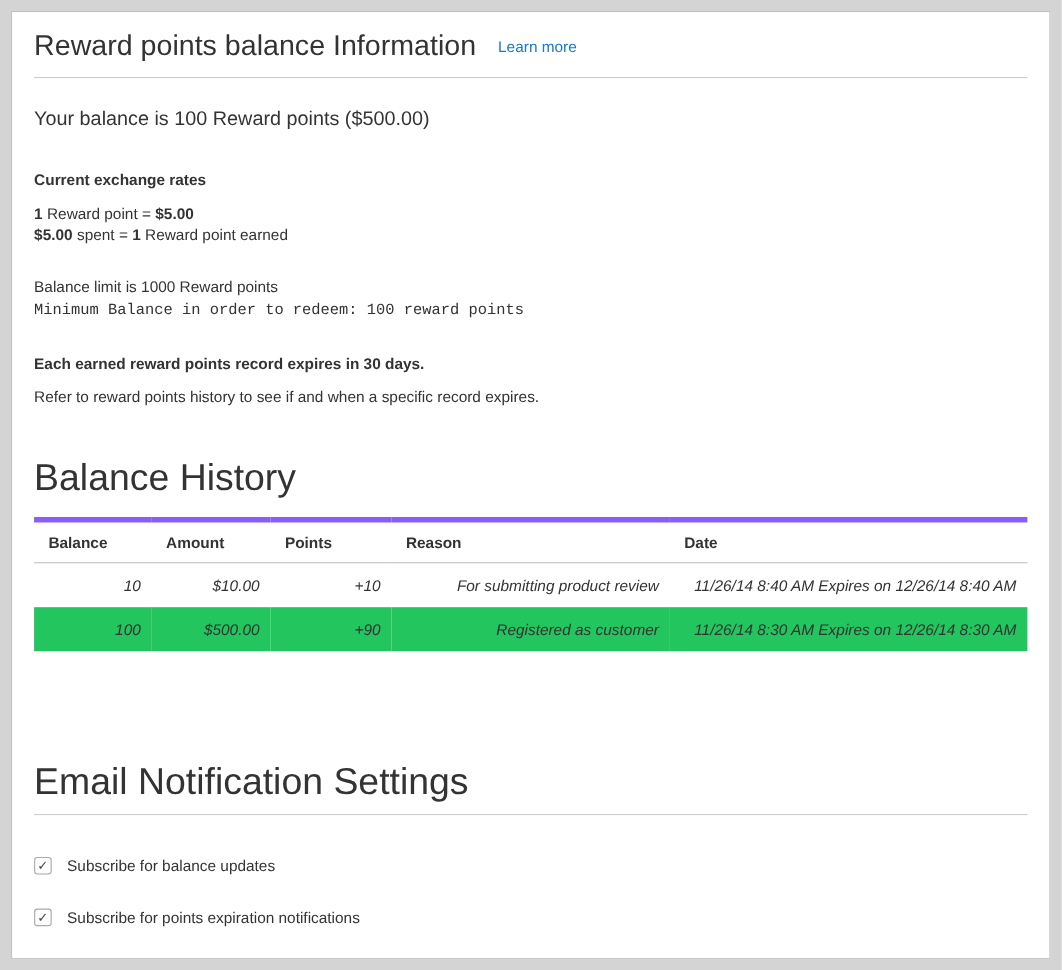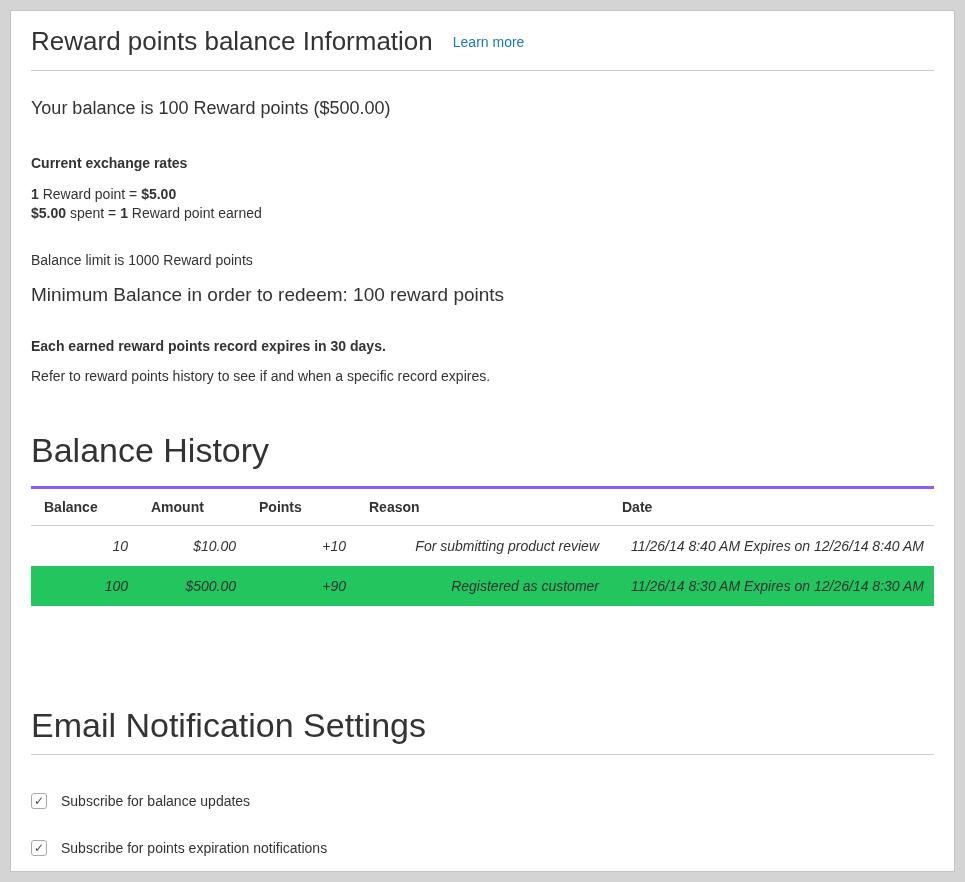--- a/index.html
+++ b/index.html
@@ -57,22 +57,23 @@
     font-size: 14px;
     line-height: 19px;
   }
   .b { font-weight: bold; }
   .limit-heading {
     margin-top: 29px;
     font-size: 14px;
     font-weight: normal;
   }
   .min-balance {
-    margin-top: 16px;
-    font-size: 19px;
+    margin-top: 6px;
+    font-size: 14px;
+    font-family: Liberation Mono, monospace;
   }
   .expiry-heading {
     margin-top: 32px;
     font-size: 14px;
     font-weight: bold;
   }
   .expiry-note {
     margin-top: 14px;
     font-size: 14px;
   }
@@ -85,21 +86,21 @@
   .history-title { margin-top: 47px; }
   table.history {
     margin-top: 16px;
     width: 100%;
     border-collapse: collapse;
     font-size: 14px;
   }
   table.history thead th {
     text-align: left;
     font-weight: bold;
-    border-top: 3px solid #8b5cf6;
+    border-top: 5px solid #8b5cf6;
     border-bottom: 1px solid #ccc;
     padding: 10px 10px 10px 13px;
   }
   table.history tbody td {
     text-align: right;
     padding: 12px 10px 12px 13px;
     font-style: italic;
   }
   table.history tbody tr.striped { background: #22c55e; }
   .col-balance { width: 107px; }

